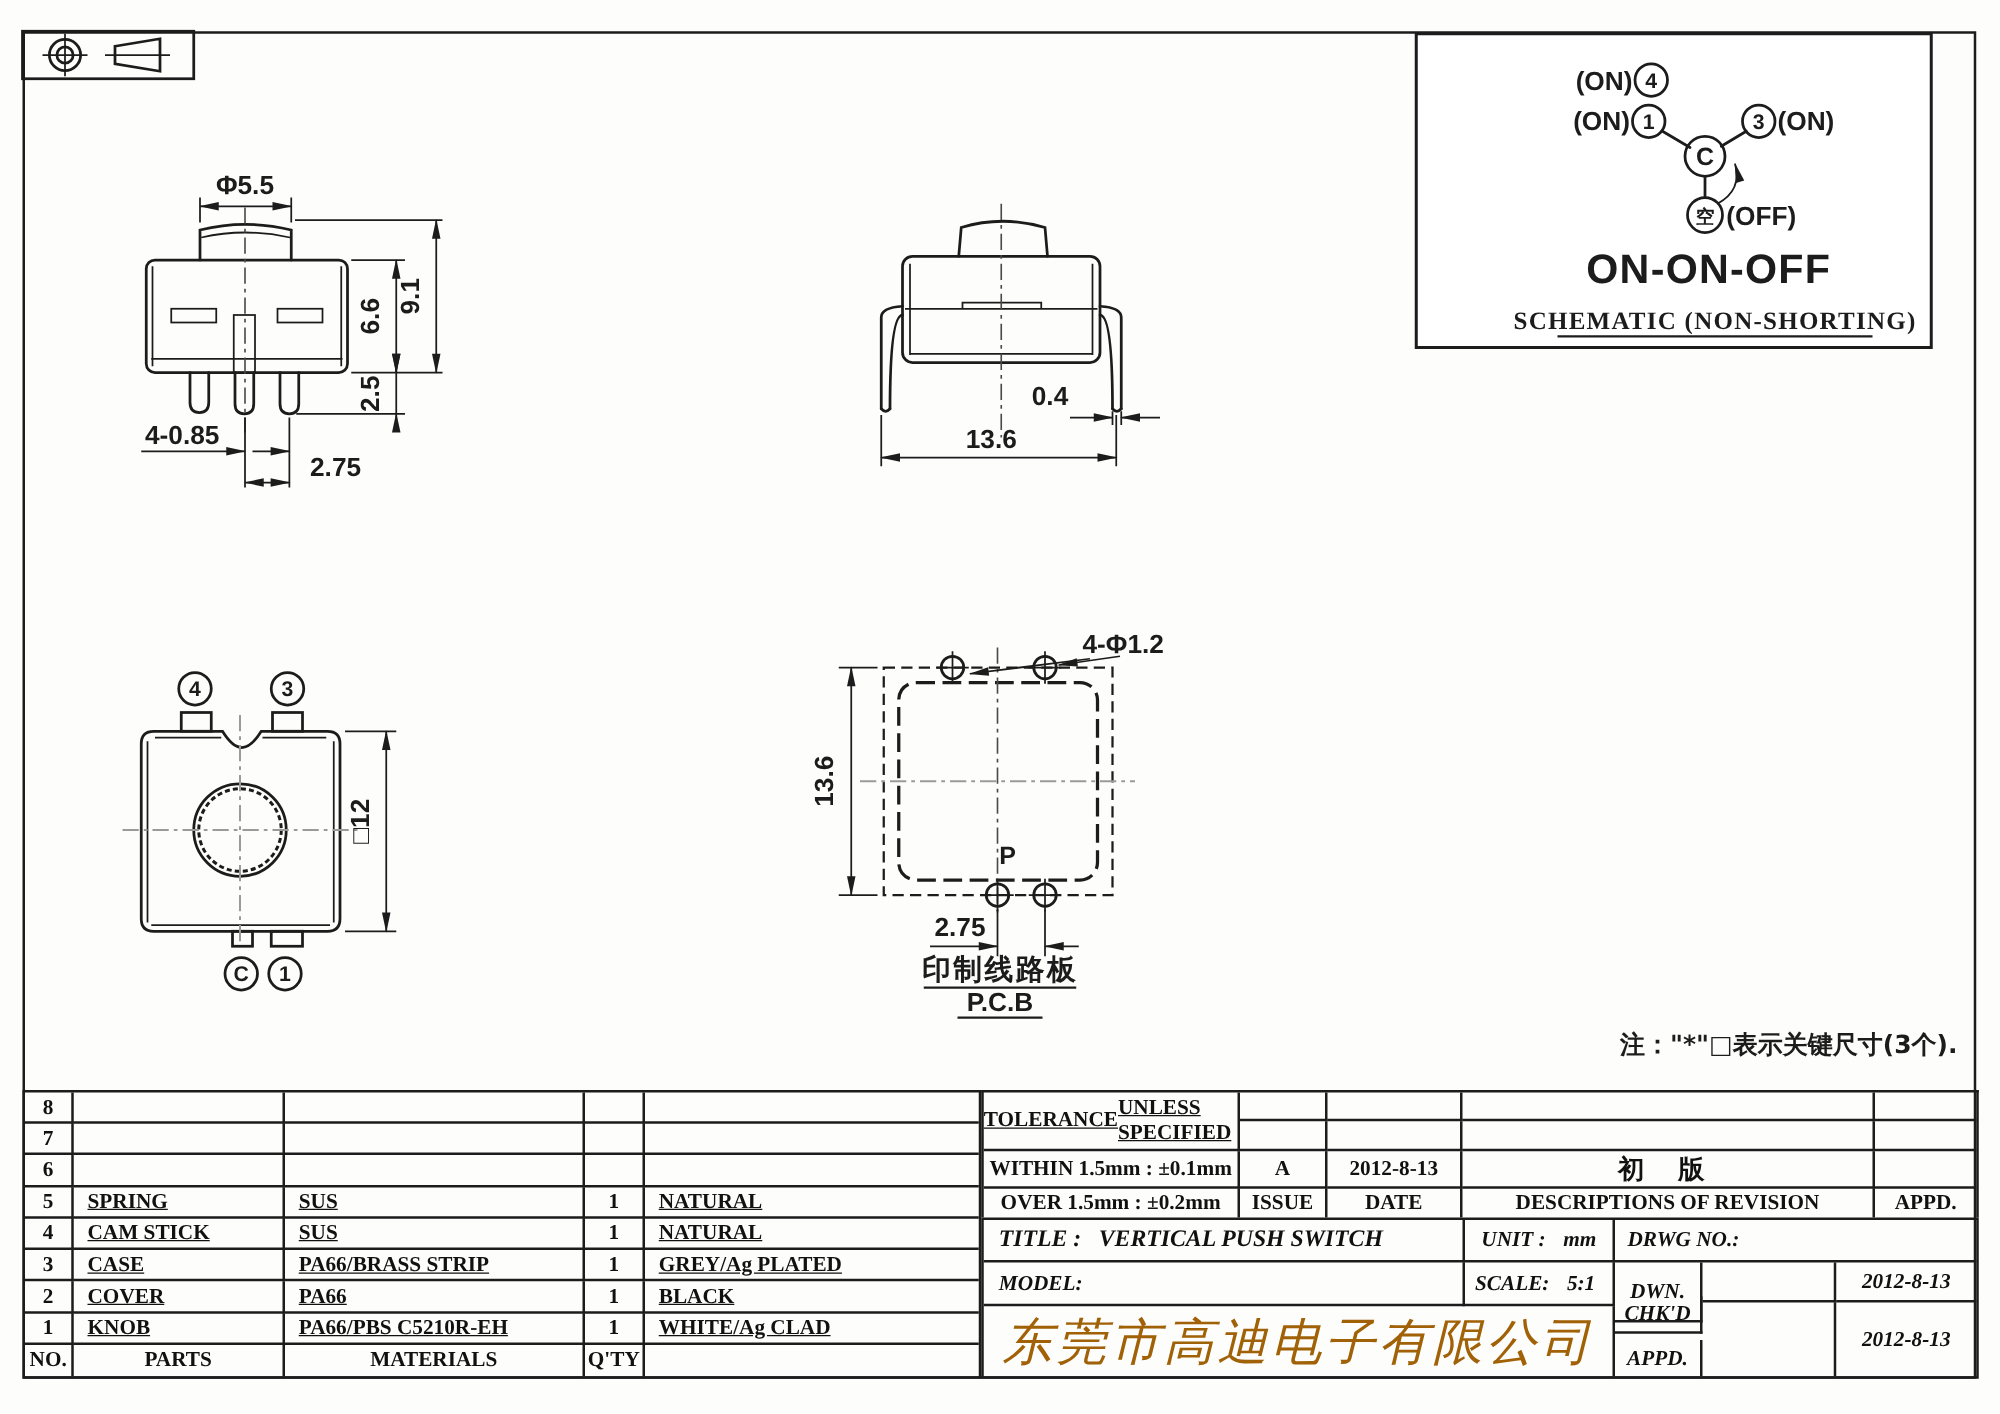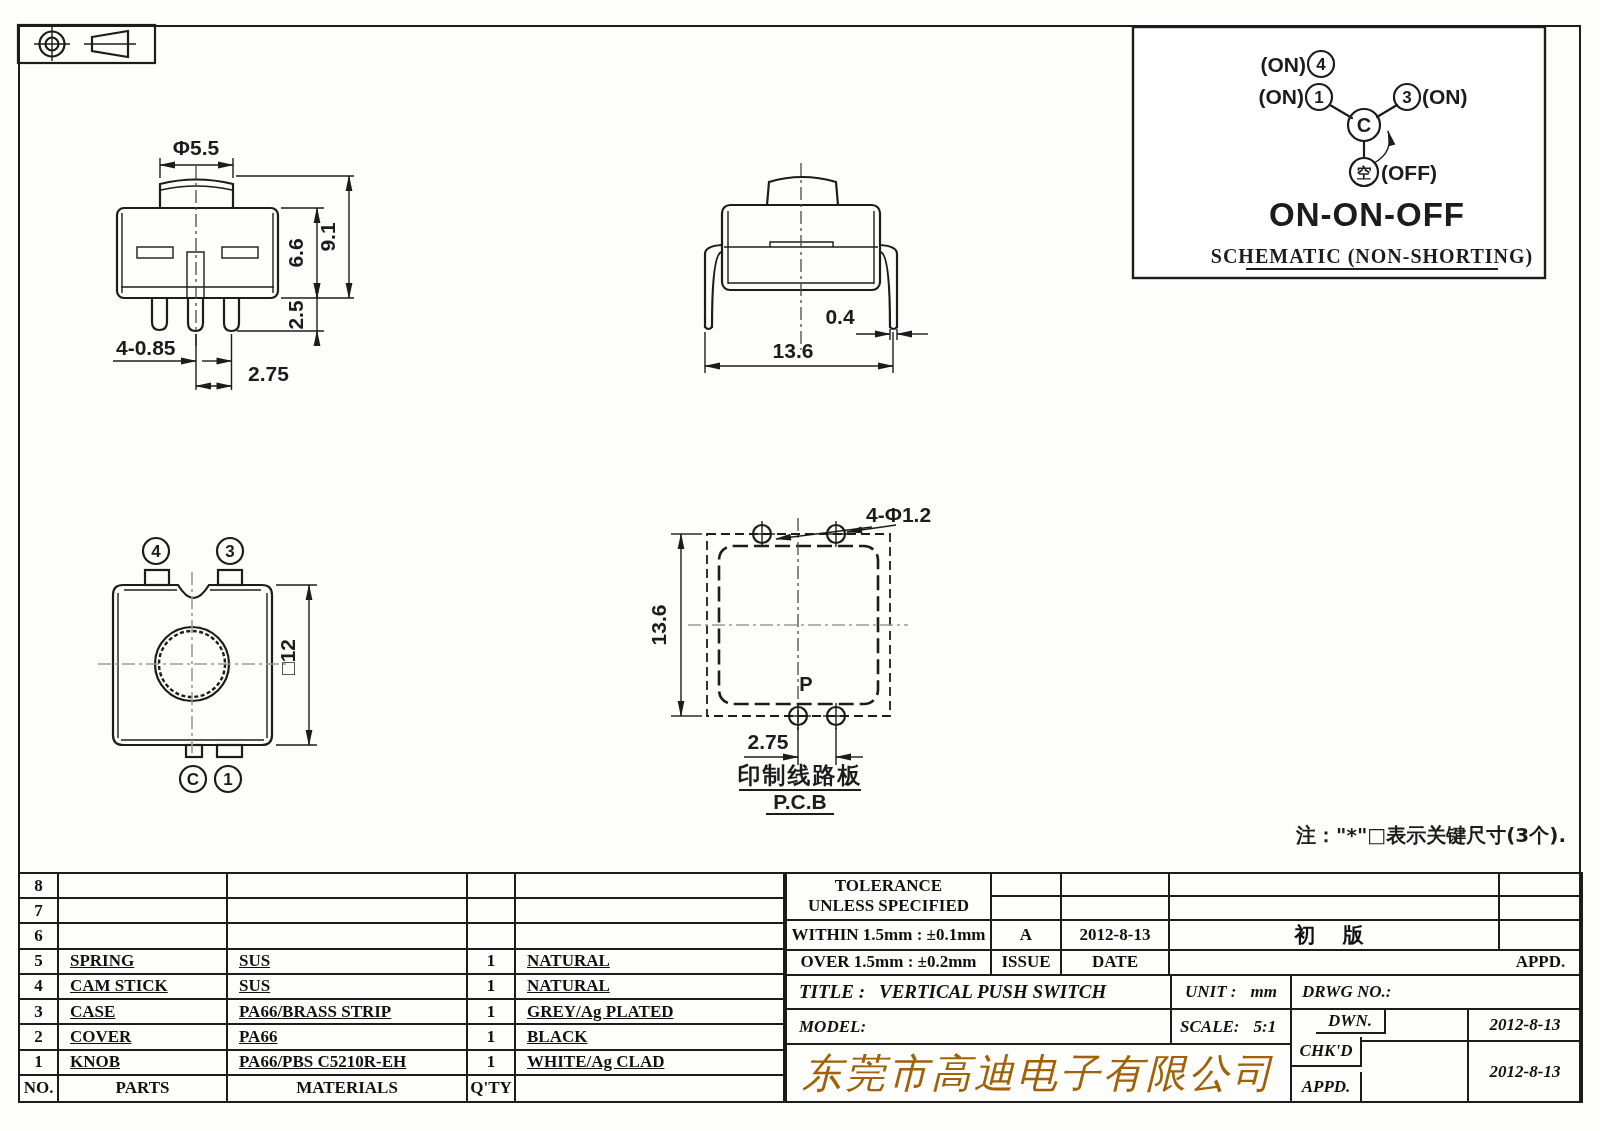--- a/index.html
+++ b/index.html
@@ -33,21 +33,21 @@
   .parts-table>div:nth-child(n+41){border-bottom:none;}
   .c{justify-content:center;}
   .l{justify-content:flex-start;padding-left:11px;text-decoration:underline;}
 
   .rev-table{position:absolute;left:785px;top:872px;width:798px;height:102px;
     border:2px solid #1c1c1c;border-bottom:none;box-sizing:border-box;display:grid;
     grid-template-columns:205px 70px 108px 330px auto;grid-template-rows:repeat(4,1fr);}
   .rev-table>div{display:flex;align-items:center;justify-content:center;box-sizing:border-box;}
   .br{border-right:2px solid #1c1c1c;}
   .bb{border-bottom:2px solid #1c1c1c;}
-  .tolhead{flex-direction:column;line-height:20px;justify-content:center;}
+  .tolhead{flex-direction:row;line-height:20px;justify-content:center;text-decoration:underline;}
   .cn{font:bold 21px "DejaVu Sans",sans-serif;letter-spacing:10px;}
 
   .title-block{position:absolute;left:785px;top:974px;width:798px;height:129px;
     border:2px solid #1c1c1c;box-sizing:border-box;}
   .title-block .cell{position:absolute;box-sizing:border-box;display:flex;align-items:center;font-style:italic;}
   .big-title{font:bold 19px "Liberation Serif",serif;}
   .company{font:normal 40px "DejaVu Sans",sans-serif;letter-spacing:3px;color:#a16207;}
   .lab{gap:14px;}
 </style>
 </head>
@@ -333,39 +333,40 @@
   <div class="br bb" style="grid-area:2/4/3/5"></div>
   <div class="bb" style="grid-area:2/5/3/6"></div>
   <div class="br bb" style="grid-area:3/1/4/2">WITHIN 1.5mm : ±0.1mm</div>
   <div class="br bb" style="grid-area:3/2/4/3">A</div>
   <div class="br bb" style="grid-area:3/3/4/4">2012-8-13</div>
   <div class="br bb cn" style="grid-area:3/4/4/5">初 版</div>
   <div class="bb" style="grid-area:3/5/4/6"></div>
   <div class="br" style="grid-area:4/1/5/2">OVER 1.5mm : ±0.2mm</div>
   <div class="br" style="grid-area:4/2/5/3">ISSUE</div>
   <div class="br" style="grid-area:4/3/5/4">DATE</div>
+  <div class="br" style="grid-area:4/4/5/5">DESCRIPTIONS OF REVISION</div>
   <div style="grid-area:4/5/5/6">APPD.</div>
 </div>
 
 <div class="title-block tbl-text">
   <div class="cell br bb big-title lab" style="left:0;top:0;width:385px;height:34px;padding-left:12px">
     <span>TITLE :</span>
     <span>VERTICAL PUSH SWITCH</span>
   </div>
   <div class="cell br bb lab" style="left:385px;top:0;width:120px;height:34px;justify-content:center">
     <span>UNIT :</span>
     <span>mm</span>
   </div>
   <div class="cell br bb" style="left:0;top:34px;width:385px;height:35px;padding-left:12px">MODEL:</div>
   <div class="cell bb" style="left:505px;top:0;width:289px;height:34px;padding-left:10px">DRWG NO.:</div>
   <div class="cell br bb lab" style="left:385px;top:34px;width:120px;height:35px;padding-left:8px">
     <span>SCALE:</span>
     <span>5:1</span>
   </div>
   <div class="cell br company" style="left:0;top:69px;width:505px;height:56px;justify-content:center">东莞市高迪电子有限公司</div>
-  <div class="cell br bb" style="left:529px;top:34px;width:70px;height:24px;justify-content:center">DWN.</div>
+  <div class="cell br bb" style="left:505px;top:34px;width:70px;height:48px;justify-content:center">DWN.</div>
   <div class="cell br bb" style="left:575px;top:34px;width:107px;height:32px"></div>
   <div class="cell bb" style="left:682px;top:34px;width:112px;height:32px;justify-content:center">2012-8-13</div>
   <div class="cell br bb" style="left:505px;top:61px;width:70px;height:30px;justify-content:center">CHK'D</div>
   <div class="cell br" style="left:575px;top:66px;width:107px;height:59px"></div>
   <div class="cell" style="left:682px;top:66px;width:112px;height:59px;justify-content:center">2012-8-13</div>
   <div class="cell br" style="left:505px;top:96px;width:70px;height:29px;justify-content:center">APPD.</div>
 </div>
 
 </body></html>

